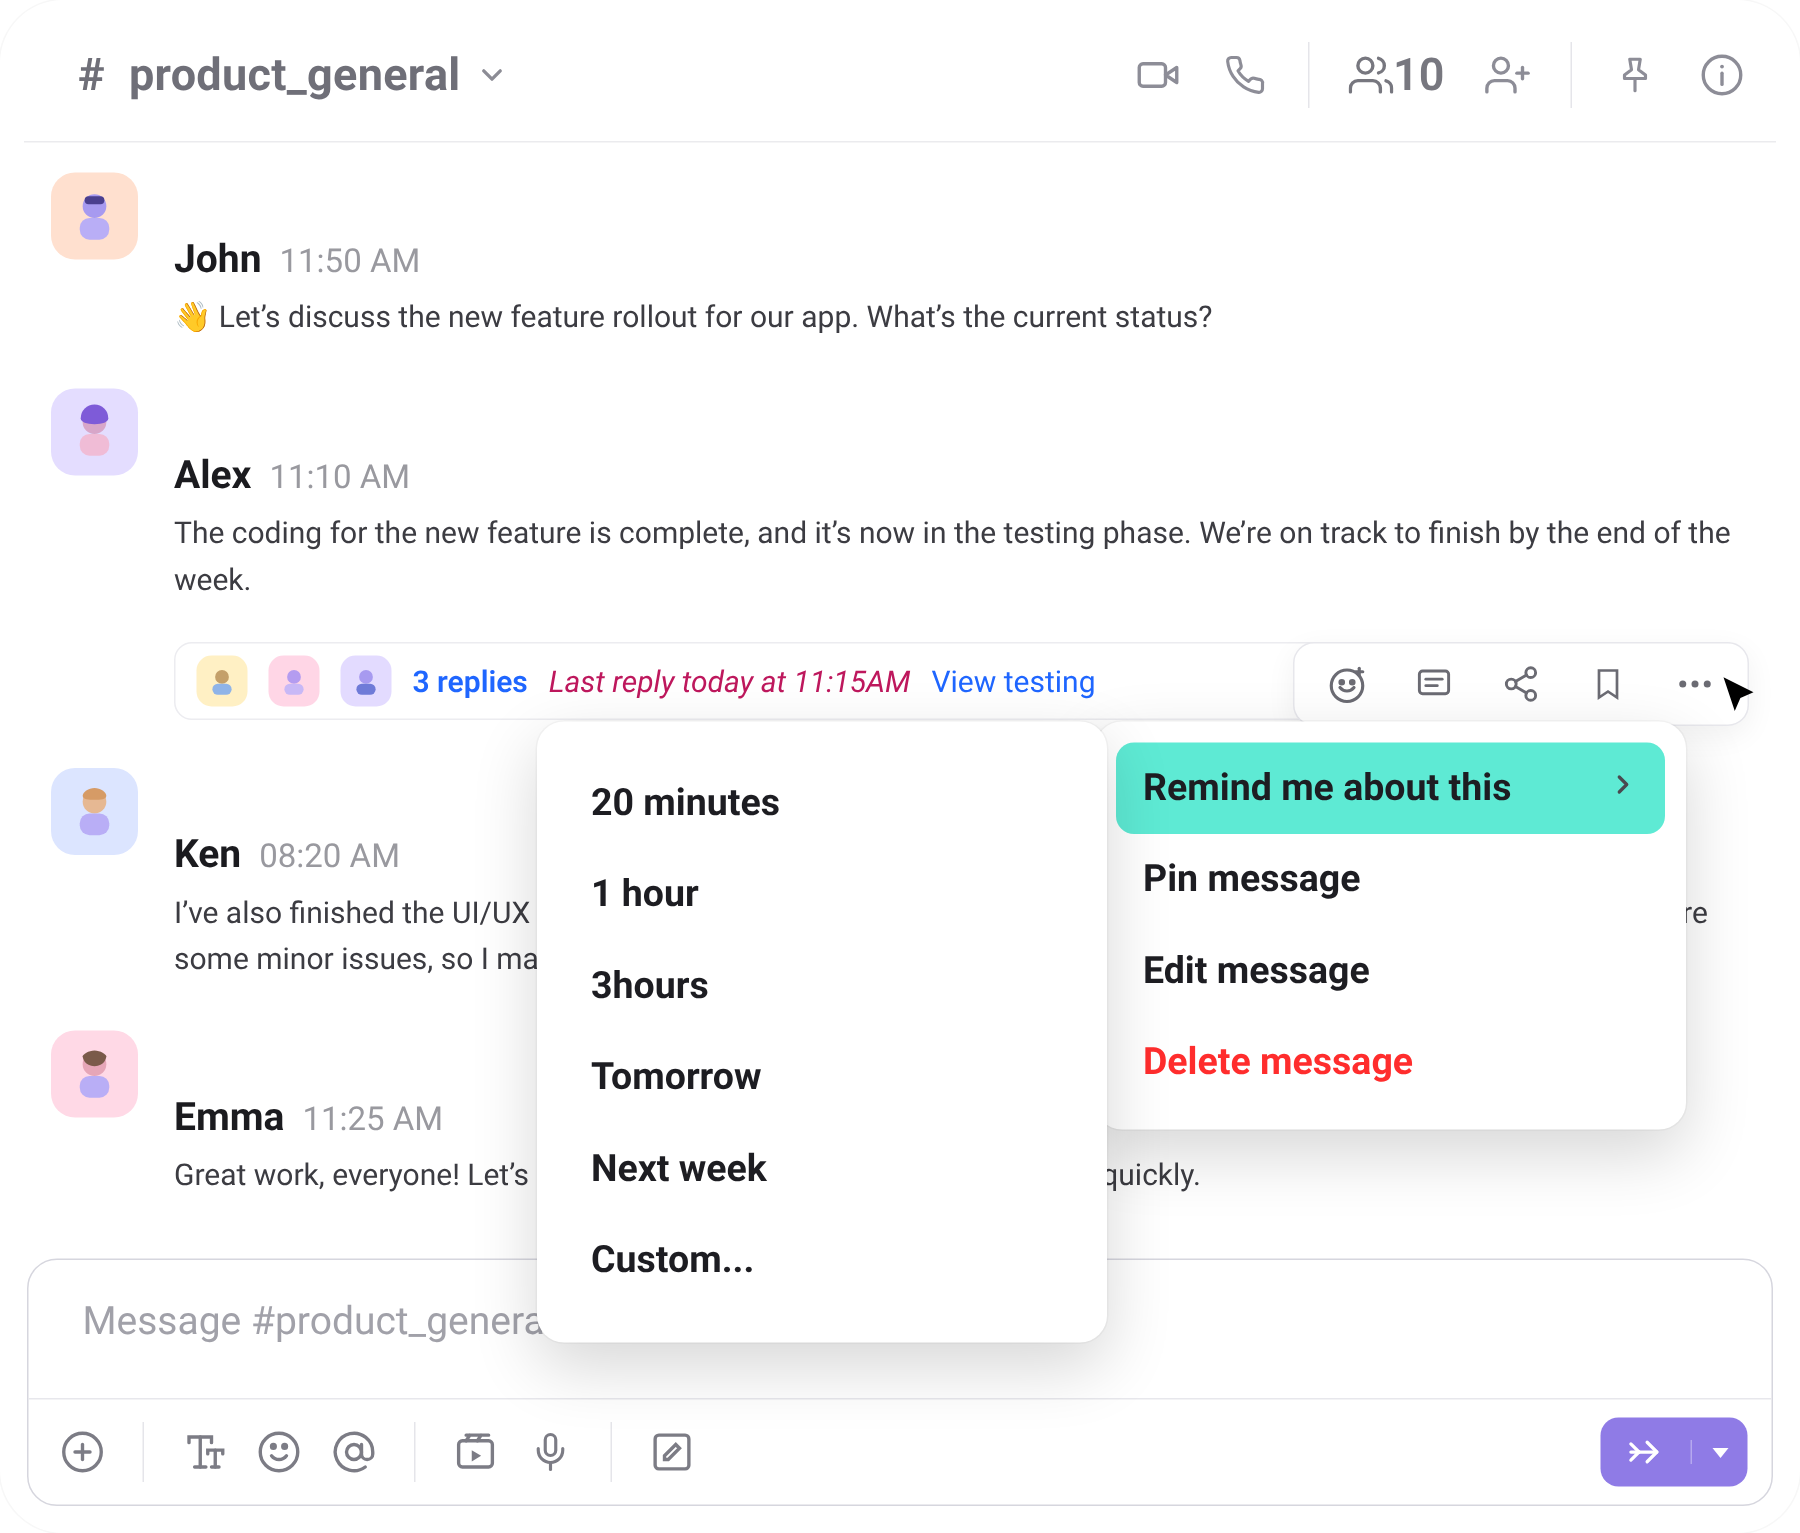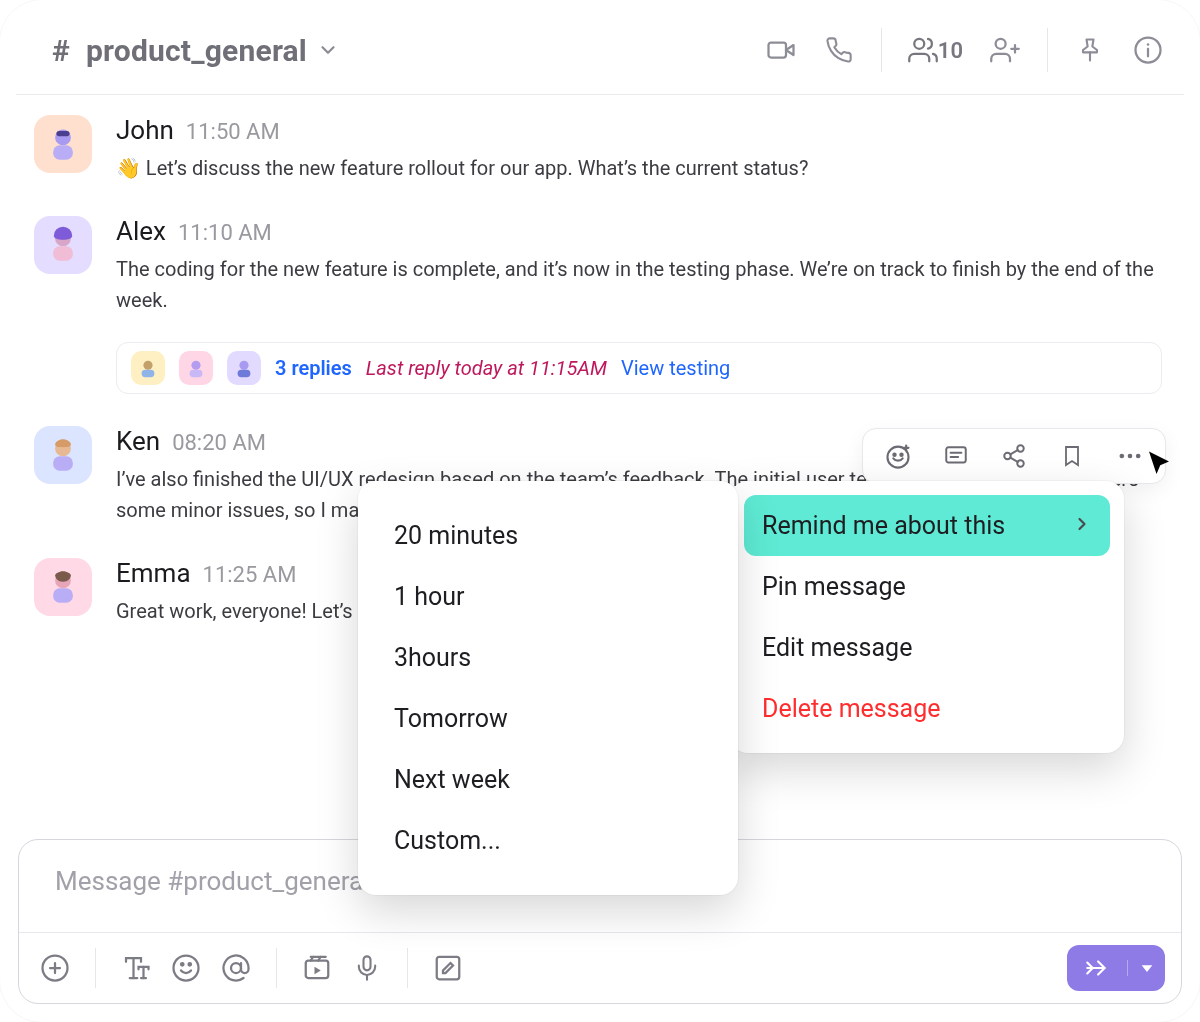--- a/index.html
+++ b/index.html
@@ -42,40 +42,40 @@
   .ch-name .hash { color: #6f6f78; margin-right: 6px; }
   .caret svg, .hd-icon svg { display:block; }
   .hd-right {
     display: flex;
     align-items: center;
     gap: 26px;
     color: #8d8d97;
   }
   .hd-sep { width:1px; height:44px; background:#e5e5ea; }
   .hd-icon { width:32px; height:32px; display:flex; align-items:center; justify-content:center; cursor:pointer;}
-  .members { display:flex; align-items:center; gap:0; font-size:22px; color:#77777f; font-weight:600;}
+  .members { display:flex; align-items:center; gap:0; font-size:30px; color:#77777f; font-weight:600;}
   
   .messages {
     flex: 1 1 auto;
     overflow: hidden;
     padding: 6px 22px 0 18px;
   }
   .msg { display:flex; gap:24px; padding: 14px 0 18px 0; }
   .avatar {
     width:58px; height:58px; border-radius:16px; flex-shrink:0;
     display:flex; align-items:center; justify-content:center;
   }
   .av-peach { background:#ffe0cf; }
   .av-lav   { background:#e4ddff; }
   .av-blue  { background:#dce5ff; }
   .av-pink  { background:#ffd9e6; }
   .avatar svg{ width:42px; height:42px;}
   .msg-body { flex:1 1 auto; min-width:0;}
   .meta { display:flex; align-items:baseline; gap:12px; margin-bottom:8px;}
-  .author{ font-size:26px; font-weight:400; color:#1b1b1f;}
+  .author{ font-size:26px; font-weight:700; color:#1b1b1f;margin-top:43px;}
   .time { font-size:22px; color:#99999f;}
   .text { font-size:20px; line-height:1.55; color:#3c3c42;}
   .thread {
     display:flex; align-items:center; gap:14px; margin-top:26px;
     border:1px solid #ececf0; border-radius:12px; padding:8px 14px;
     font-size:20px;
   }
   .thread .tav{
     width:34px; height:34px; border-radius:10px; display:flex;align-items:center;justify-content:center;
   }
@@ -98,20 +98,21 @@
     position:absolute; top:449px; right:26px; pointer-events:none;
   }
 
   
   .menu{
     position:absolute; background:#fff; border-radius:18px;
     box-shadow: 0 16px 44px rgba(0,0,0,.16), 0 0 0 1px rgba(0,0,0,.03);
     padding:14px;
     font-size:25px;
     color:#1d1d22;
+    font-weight:bold;
   }
   .menu-primary{ top:481px; left:730px; width:394px;}
   .menu-item{
     padding:16px 18px; border-radius:12px; display:flex;
     align-items:center; justify-content:space-between; cursor:pointer; gap:18px;
   }
   .menu-item.active{ background:#5eead4;}
   .menu-item.danger{ color:#ff2d2d;}
   .chev{ color:#4a4a50;}
   .menu-sub{ top:481px; left:358px; width:380px; padding:24px 36px; }

